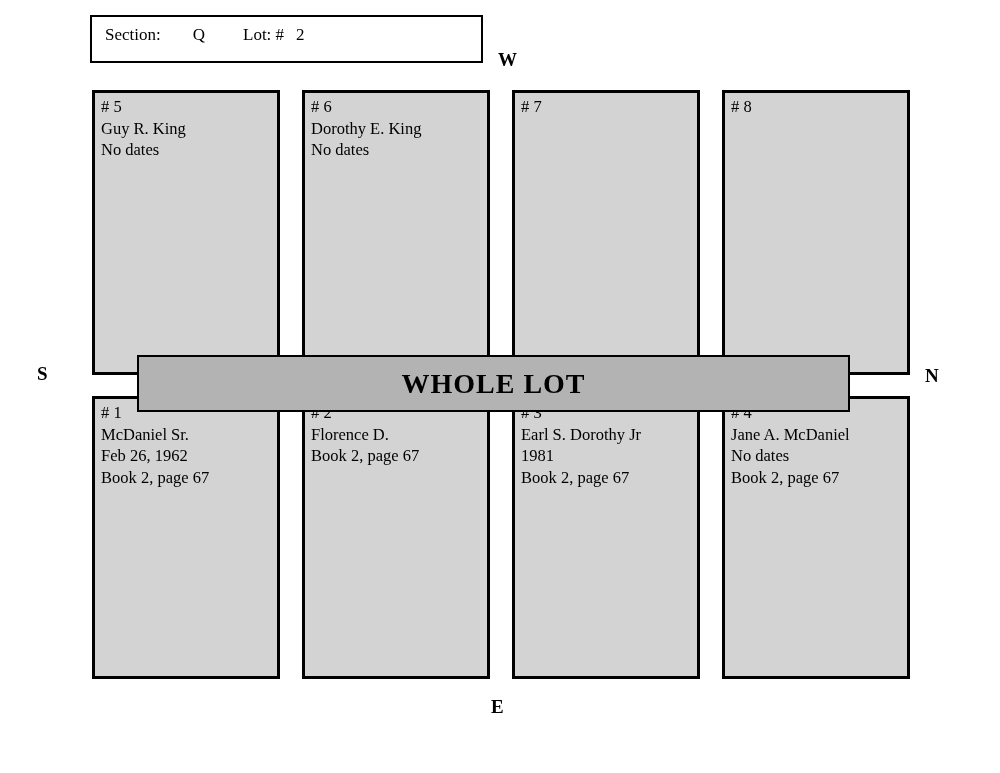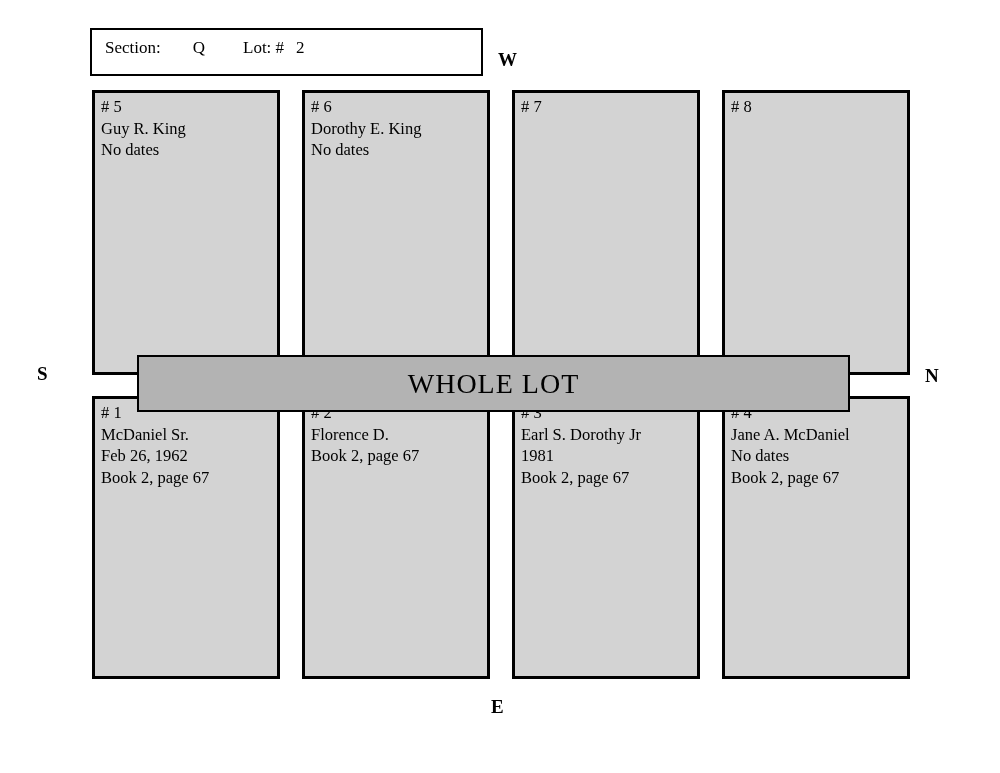--- a/index.html
+++ b/index.html
@@ -17,21 +17,21 @@
     color: #000;
   }
   .map {
     position: relative;
     width: 1000px; height: 773px;
     background: var(--bg);
     overflow: hidden;
   }
   .header-box {
     position: absolute;
-    left: 90px; top: 28px;
+    left: 90px; top: 15px;
     width: 393px; height: 48px;
     border: 2px solid var(--border-color);
     background: #fff;
     padding: 8px 0 0 13px;
     font-size: 17px;
     white-space: nowrap;
   }
   .header-box .sec-val { margin-left: 32px; }
   .header-box .lot-lbl { margin-left: 38px; }
   .header-box .lot-val { margin-left: 12px; }
@@ -67,21 +67,21 @@
   .whole-lot-banner {
     position: absolute;
     left: 137px; top: 355px;
     width: 713px; height: 57px;
     border: 2px solid var(--border-color);
     background: var(--banner-fill);
     z-index: 5;
     display: flex;
     align-items: center;
     justify-content: center;
-    font-weight: normal;
+    font-weight: bold;
     font-size: 28px;
     letter-spacing: 1px;
   }
 </style>
 </head>
 <body>
 
 <div class="map">
 
   <div class="header-box">

